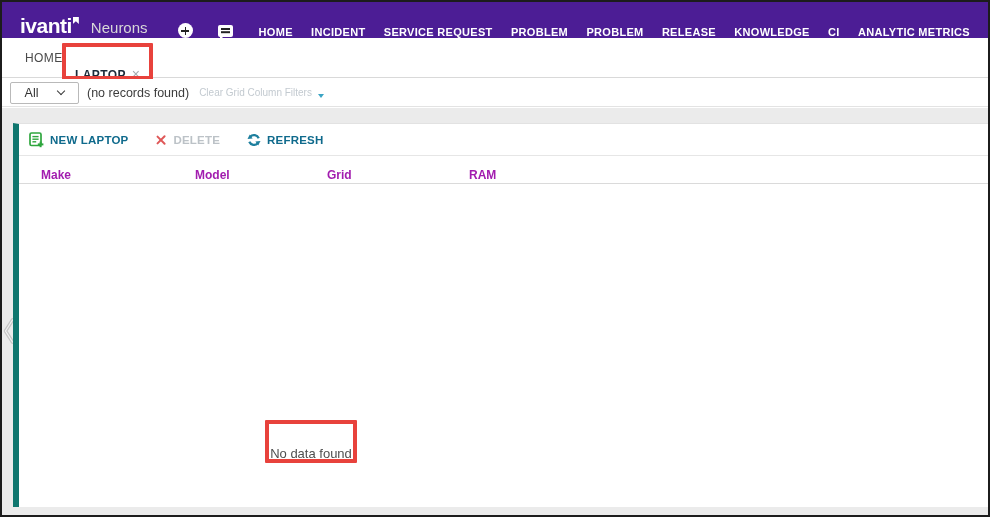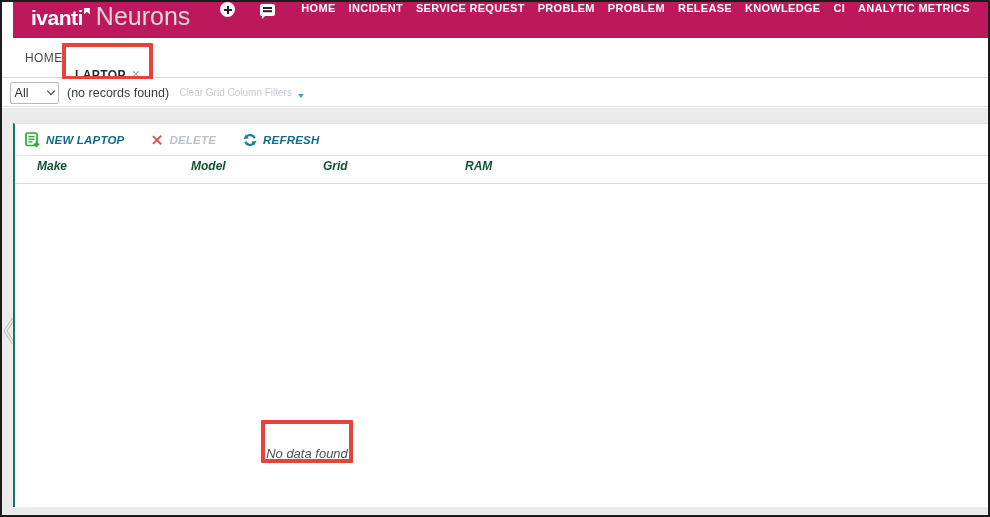--- a/index.html
+++ b/index.html
@@ -1,25 +1,25 @@
 <!DOCTYPE html>
 <html><head>
 <meta charset="utf-8">
 <style>
   * { margin:0; padding:0; box-sizing:border-box; }
   html,body { width:990px; height:517px; background:#fff; font-family:"Liberation Sans", sans-serif; }
   .frame { position:relative; width:990px; height:517px; border:2px solid #1c1c1c; background:#fff; overflow:hidden; }
 
   
-  .navbar { position:absolute; left:11px; top:0; right:0; height:36px; background:#be185d; display:flex; align-items:flex-start; padding:0 16px 0 18px; }
+  .navbar { position:absolute; left:0; top:0; right:0; height:36px; background:#4c1d95; display:flex; align-items:flex-end; padding:0 16px 0 18px; }
   .brand { display:flex; align-items:baseline; white-space:nowrap; }
   .brand-ivanti { color:#fff; font-size:21px; font-weight:700; letter-spacing:-0.5px; }
   .brand-flag { display:inline-block; width:6px; height:7px; background:#fff; margin-left:1px; margin-bottom:11px; align-self:center;
                 clip-path:polygon(0 0,100% 0,100% 100%,50% 62%,0 100%); }
-  .brand-product { color:#d8d8d8; font-size:25px; font-weight:400; margin-left:6px; }
+  .brand-product { color:#d8d8d8; font-size:15px; font-weight:400; margin-left:12px; }
   .nav-icons { display:flex; align-items:center; gap:25px; margin-left:30px; }
   .icon-plus-circle { width:15px; height:15px; border-radius:50%; background:#fff; position:relative; cursor:pointer; }
   .icon-plus-circle::before,.icon-plus-circle::after { content:""; position:absolute; background:#232323; }
   .icon-plus-circle::before { left:7px; top:3.5px; width:1.8px; height:8px; }
   .icon-plus-circle::after { left:3.5px; top:7px; width:8px; height:1.8px; }
   .icon-chat { width:15px; height:12px; background:#fff; border-radius:2px; position:relative; cursor:pointer; }
   .icon-chat::before { content:""; position:absolute; left:3px; top:3.5px; width:9px; height:1.6px; background:#232323; box-shadow:0 3.2px 0 #232323; }
   .icon-chat::after { content:""; position:absolute; left:2px; bottom:-3px; width:0; height:0;
                       border-style:solid; border-width:4px 4px 0 0; border-color:#fff transparent transparent transparent; }
   .nav-menu { flex:1; display:flex; align-items:center; justify-content:space-between; margin-left:26px; padding-right:2px; }
@@ -28,43 +28,43 @@
   
   .tabrow { position:absolute; left:0; top:36px; right:0; height:40px; background:#fff; border-bottom:1px solid #d9d9d9; }
   .tab-home { position:absolute; left:23px; top:13px; font-size:12px; color:#4a4a4a; letter-spacing:0.4px; cursor:pointer; }
   .tab-laptop { position:absolute; left:73px; top:28px; font-size:12px; font-weight:700; color:#1c2b3a; letter-spacing:0.4px; cursor:pointer; }
   .tab-close { color:#a3a9ae; font-weight:400; font-size:14px; margin-left:6px; cursor:pointer; }
   .tab-underline { position:absolute; left:66px; top:66px; width:80px; height:3px; background:#1e83ab; }
   .tab-annotation { position:absolute; left:60px; top:5px; width:91px; height:37px; border:4px solid #e8423c; border-radius:1px; }
 
   
   .filterrow { position:absolute; left:0; top:77px; right:0; height:28px; background:#fff; border-bottom:1px solid #e3e3e3; display:flex; align-items:center; }
-  .scope-select { margin-left:8px; width:49px; height:22px; border:1px solid #b9b9b9; border-radius:2px; background:#fff;
+  .scope-select { margin-left:8px; width:69px; height:22px; border:1px solid #b9b9b9; border-radius:2px; background:#fff;
                   display:flex; align-items:center; justify-content:center; gap:20px; font-size:12.5px; color:#333; cursor:pointer; }
   .sel-caret { width:6px; height:6px; border-right:1.8px solid #3a3a3a; border-bottom:1.8px solid #3a3a3a; transform:rotate(45deg); margin-top:-3px; }
   .records-status { margin-left:8px; font-size:12.5px; color:#3c3c3c; }
   .clear-filters { margin-left:10px; font-size:10px; color:#c3cad0; display:flex; align-items:flex-end; gap:6px; cursor:pointer; }
   .teal-caret { width:0; height:0; border-left:3.5px solid transparent; border-right:3.5px solid transparent; border-top:4.5px solid #3aa4c4; margin-top:2px; }
 
   
   .workarea { position:absolute; left:0; top:106px; right:0; bottom:0; background:#ebebeb; }
   .collapse-handle { position:absolute; left:0; top:208px; width:14px; height:30px; display:flex; align-items:center; justify-content:center; cursor:pointer; }
-  .panel { position:absolute; left:11px; top:15px; right:0; bottom:8px; background:#fff; border-top:1px solid #e2e2e2; border-left:2px solid #0f766e;font-style:italic; }
+  .panel { position:absolute; left:11px; top:15px; right:0; bottom:8px; background:#fff; border-top:1px solid #e2e2e2; border-left:6px solid #0f766e; }
 
   .toolbar { height:32px; border-bottom:1px solid #e6e6e6; display:flex; align-items:center; padding-left:10px; gap:27px; }
   .tb-btn { display:flex; align-items:center; gap:6px; font-size:11.5px; font-weight:700; letter-spacing:0.2px; cursor:pointer; white-space:nowrap; }
   .tb-label-active { color:#0f6a8c; }
   .tb-label-disabled { color:#bcc2c7; }
   .x-icon { position:relative; width:12px; height:12px; }
   .x-icon::before,.x-icon::after { content:""; position:absolute; left:5px; top:0; width:2.4px; height:12px; background:#df5858; border-radius:1px; }
   .x-icon::before { transform:rotate(45deg); }
   .x-icon::after { transform:rotate(-45deg); }
 
   .thead { position:relative; height:28px; border-bottom:1px solid #dadada; }
-  .th { position:absolute; top:3px; font-size:12px; font-weight:700; color:#14532d; cursor:pointer; }
+  .th { position:absolute; top:12px; font-size:12px; font-weight:700; color:#a21caf; cursor:pointer; }
   .th-make  { left:22px; }
   .th-model { left:176px; }
   .th-cores { left:308px; }
   .th-ram   { left:450px; }
 
   .no-data-annotation { position:absolute; left:246px; top:296px; width:92px; height:43px; border:4px solid #e8423c; border-radius:1px;
                         display:flex; align-items:center; justify-content:center; }
   .no-data-text { font-size:13px; color:#4f4f4f; white-space:nowrap;margin-top:24px; }
 </style>
 </head>

